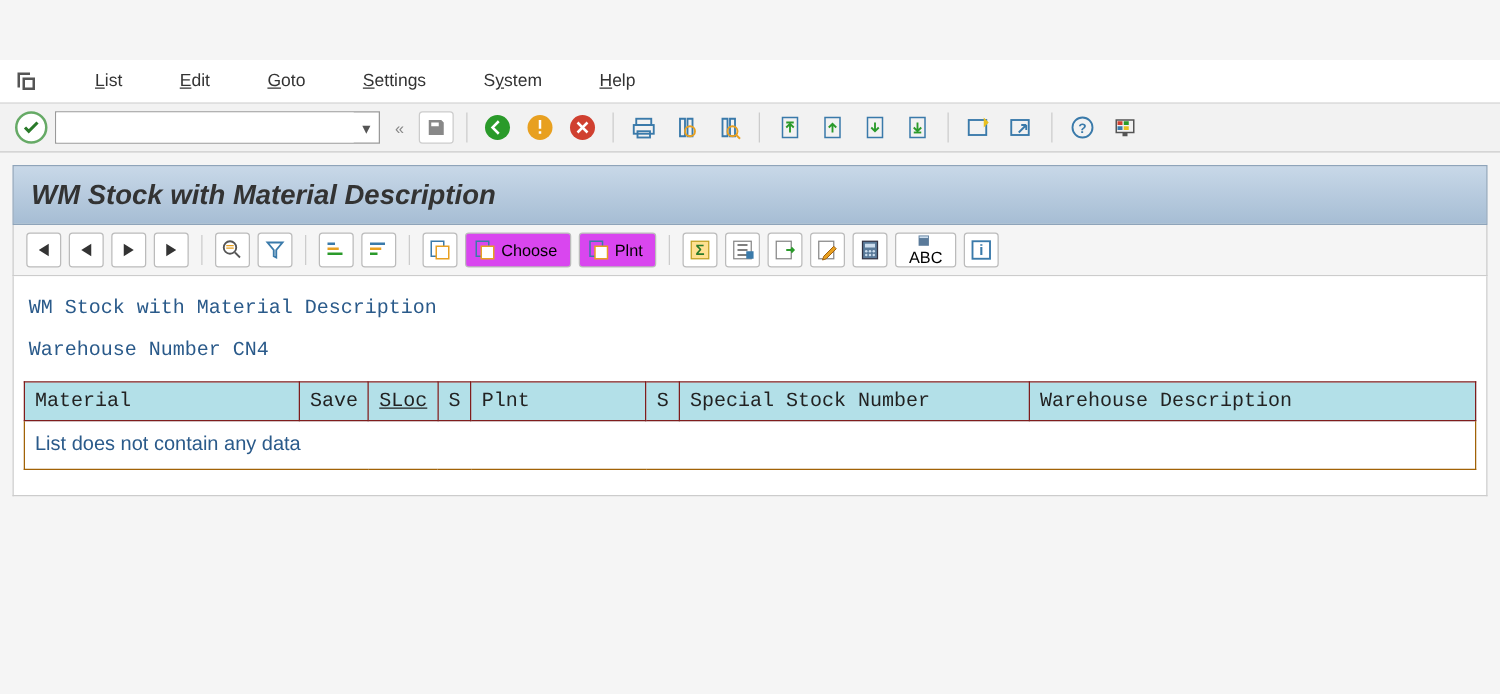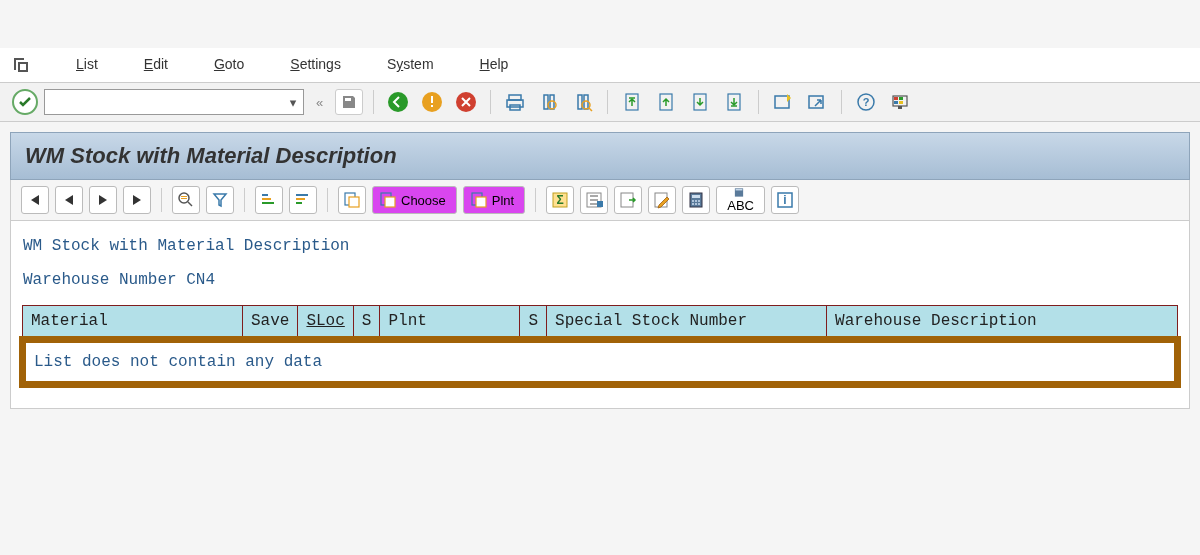--- a/index.html
+++ b/index.html
@@ -150,23 +150,23 @@
     background: #b3e0e8;
     border: 1px solid #7f1d1d;
     padding: 6px 8px;
     text-align: left;
     font-weight: normal;
     font-family: "Courier New", monospace;
     font-size: 16px;
     color: #222;
   }
   .tbl td {
-    border: 7px solid #a16207;
+    border: 1px solid #a16207;
     padding: 10px 8px;
-    font-family: Liberation Mono, monospace;
+    font-family: Liberation Sans, sans-serif;
     font-size: 16px;
     color: #2a5a8a;
   }
 
   svg { display: block; }
 </style>
 </head>
 <body>
 
 <div class="menubar">

